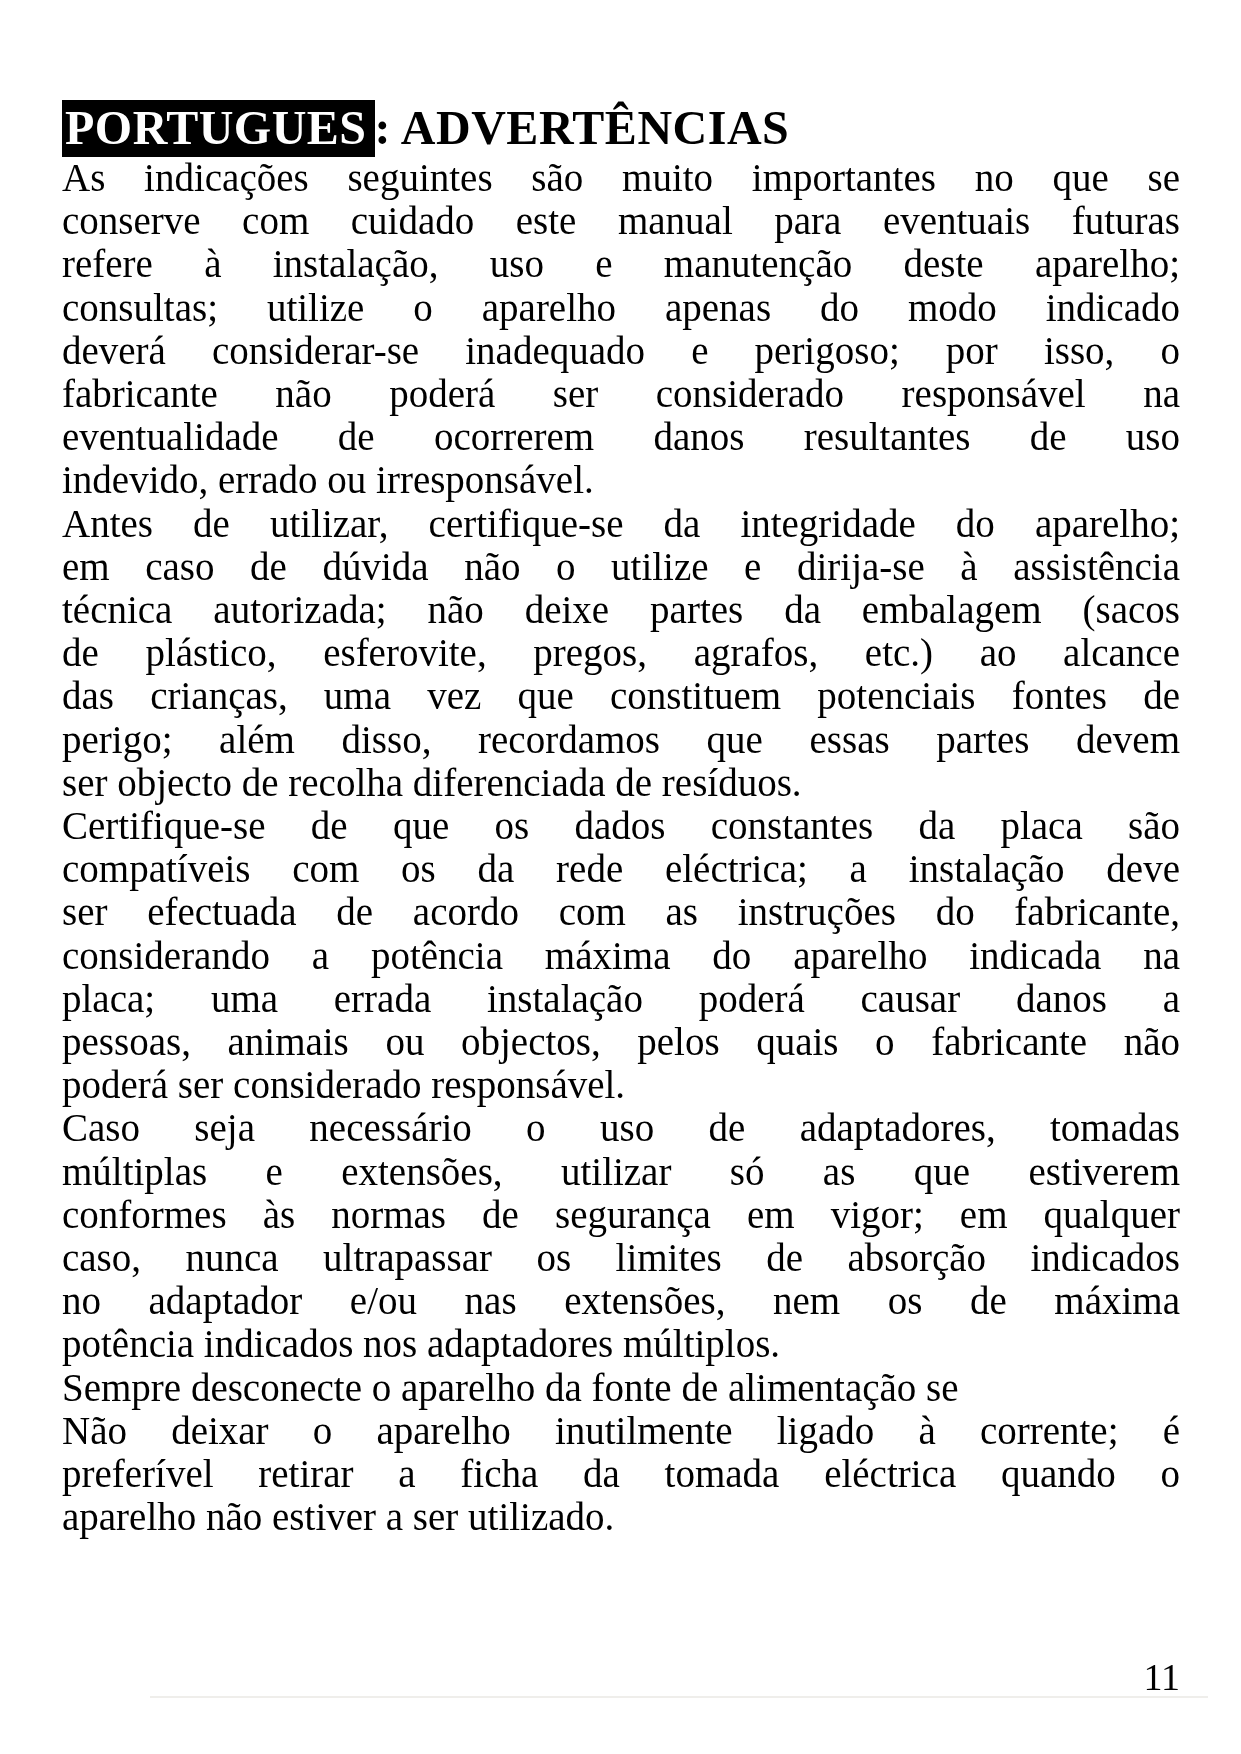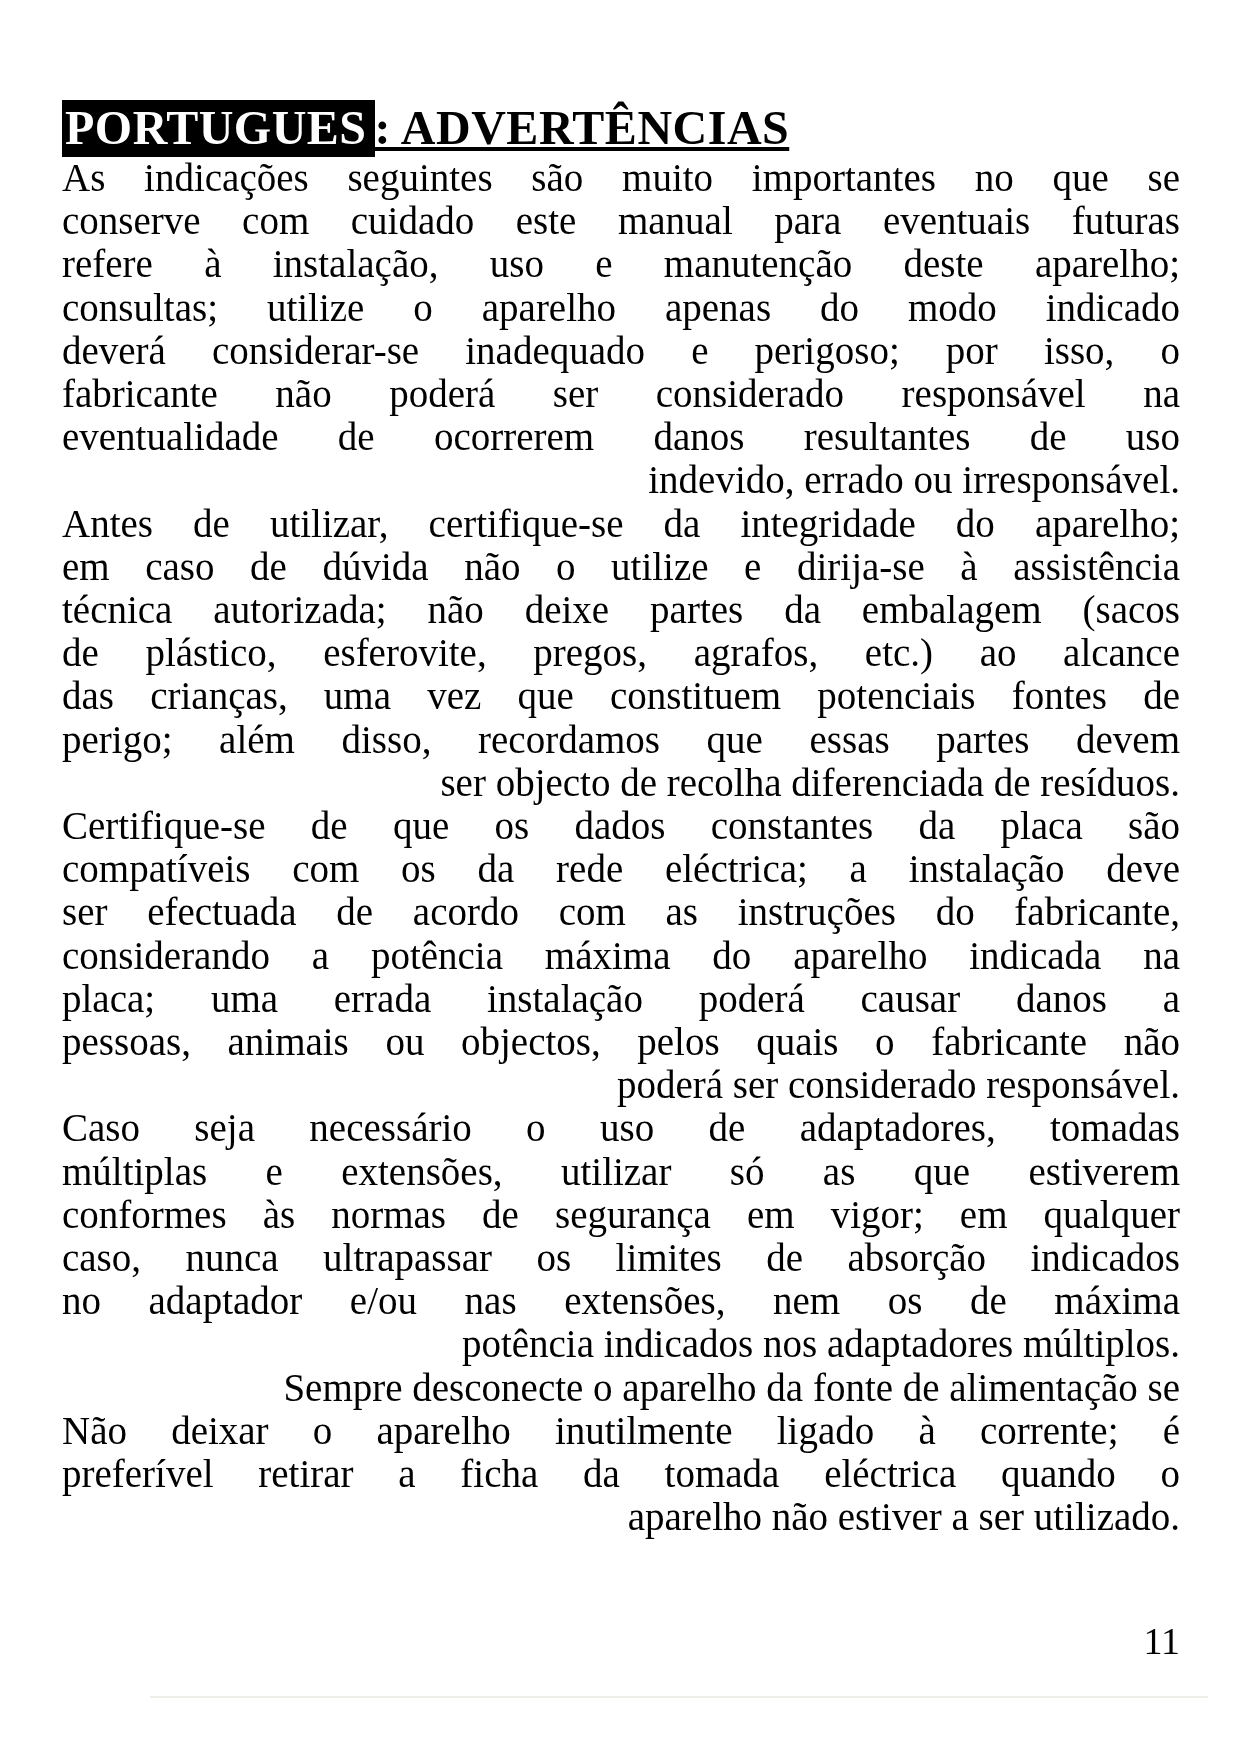--- a/index.html
+++ b/index.html
@@ -23,45 +23,44 @@
     top: 100px;
     width: 1118px;
   }
   .title {
     margin: 0;
     font-size: 48px;
     line-height: 56px;
     font-weight: 700;
     letter-spacing: 0.5px;
     white-space: nowrap;
-    text-decoration: underline;
   }
   .title .hl {
     background: #000000;
     color: #ffffff;
     padding: 1px 8px 3px 3px;
   }
   .para {
     margin: 0;
   }
   .line {
     font-size: 39px;
     line-height: 43.2px;
     text-align: justify;
     text-align-last: justify;
     text-justify: inter-word;
     white-space: normal;
   }
   .line.last {
-    text-align: right;
+    text-align: left;
     text-align-last: auto;
   }
   .pagenum {
     position: absolute;
-    top: 1620px;
+    top: 1656px;
     left: 62px;
     width: 1118px;
     text-align: right;
     font-size: 38px;
     line-height: 42px;
   }
   .artifact {
     position: absolute;
     top: 1696px;
     left: 150px;

